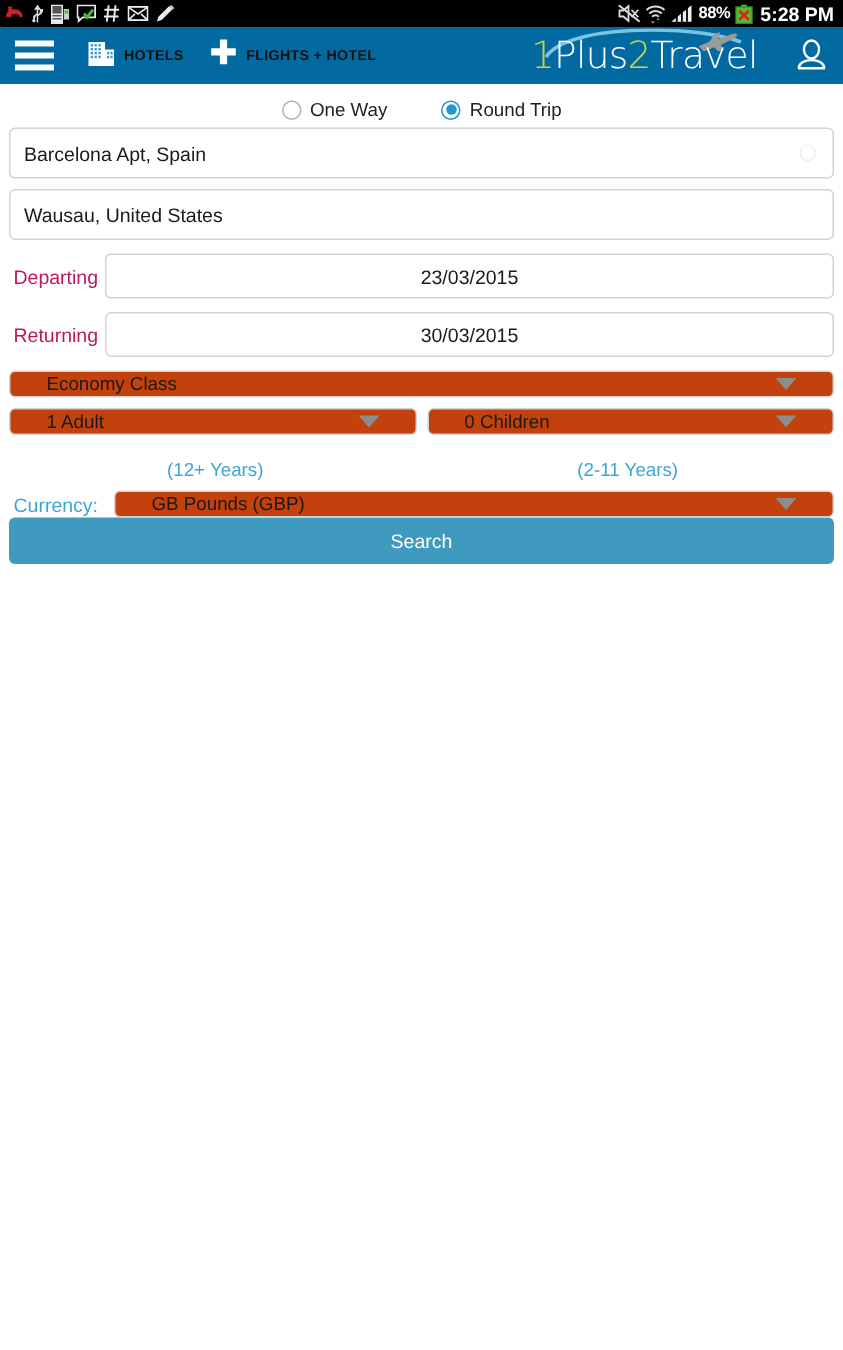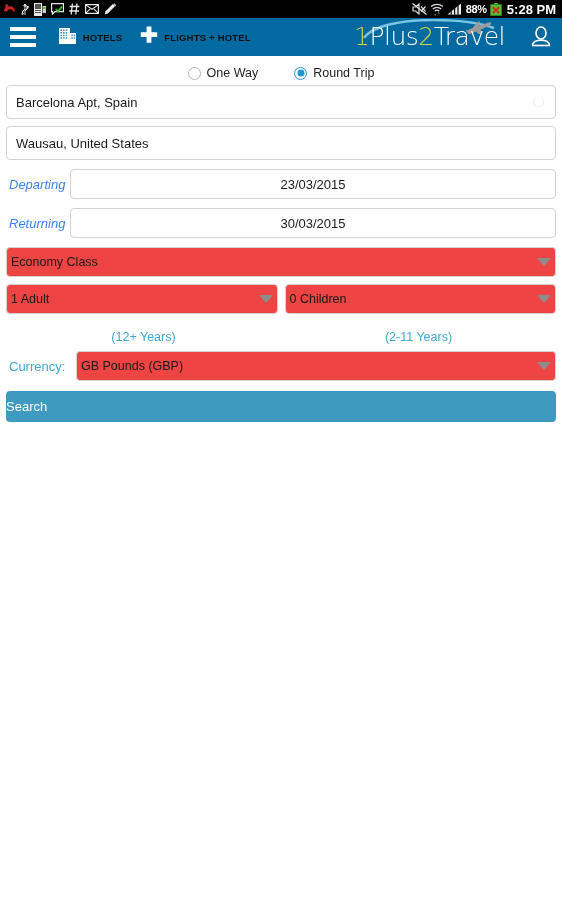--- a/index.html
+++ b/index.html
@@ -106,35 +106,35 @@
   .field.mt8 { margin-top: 7px; }
   .spinner {
     position: absolute; right: 11px; top: 50%;
     transform: translateY(-50%);
     width: 11px; height: 11px; border-radius: 50%;
     border: 1.5px solid #ededed; border-top-color: #f6f6f6;
   }
 
   .daterow { display: flex; align-items: center; margin-top: 9px; }
   .daterow .dlabel {
-    width: 64px; font-size: 13px; color: #3b82f6;
-    flex: 0 0 auto; padding-left: 3px; font-style: italic;
+    width: 64px; font-size: 13px; color: #be185d;
+    flex: 0 0 auto; padding-left: 3px;
   }
   .daterow .dfield {
     flex: 1; height: 30px;
     border: 1px solid #d2d2d2; border-radius: 4px; background: #ffffff;
     display: flex; align-items: center; justify-content: center;
     font-size: 13px; color: #1a1a1a;
   }
 
   .select {
-    width: 100%; height: 30px;
-    border: 1px solid #d2d2d2; border-radius: 4px; background: #ef4444;
+    width: 100%; height: 18px;
+    border: 1px solid #d2d2d2; border-radius: 4px; background: #c2410c;
     display: flex; align-items: center;
-    padding: 0 4px; font-size: 12.5px; color: #1a1a1a;
+    padding: 0 24px; font-size: 12.5px; color: #1a1a1a;
     position: relative; cursor: pointer;
   }
   .caret {
     margin-left: auto; width: 0; height: 0;
     border-left: 7px solid transparent; border-right: 7px solid transparent;
     border-top: 8px solid #8c8c8c; flex: 0 0 auto;
   }
 
   .paxrow { display: flex; gap: 7px; margin-top: 7px; }
   .paxrow .select { flex: 1 1 0; }
@@ -146,25 +146,25 @@
   }
 
   .currencyrow { display: flex; align-items: center; margin-top: 7px; }
   .currencyrow .clabel {
     width: 70px; flex: 0 0 auto; padding-left: 3px;
     font-size: 13px; color: #3fa5d6;
   }
   .currencyrow .select { flex: 1; }
 
   .searchbtn {
-    width: 100%; height: 31px; margin-top: 10px;
+    width: 100%; height: 31px; 
     background: #4099bf; border: none; border-radius: 4px;
     color: #ffffff; font-size: 13px;
     font-family: "Liberation Sans", sans-serif;
-    display: flex; align-items: center; 
+    display: flex; align-items: center; justify-content: center;
     cursor: pointer;
   }
 </style>
 </head>
 <body>
 
 <div class="statusbar">
   <div class="status-left">
     <span class="sicon">
       <svg width="13" height="11" viewBox="0 0 13 11">

